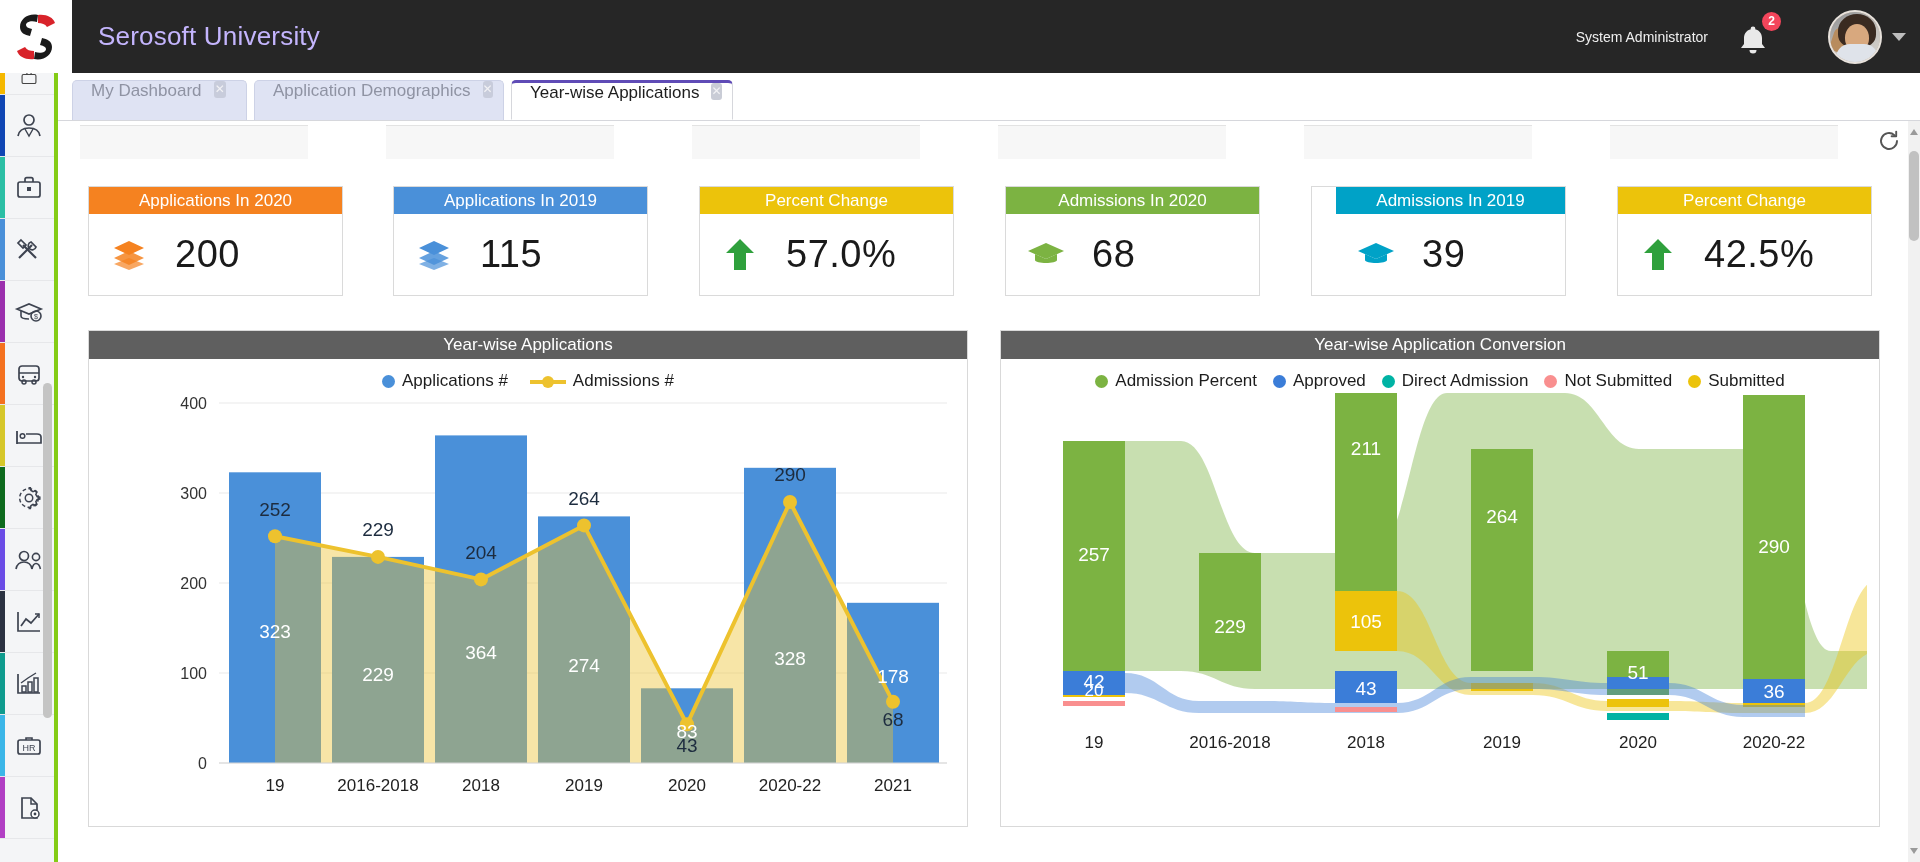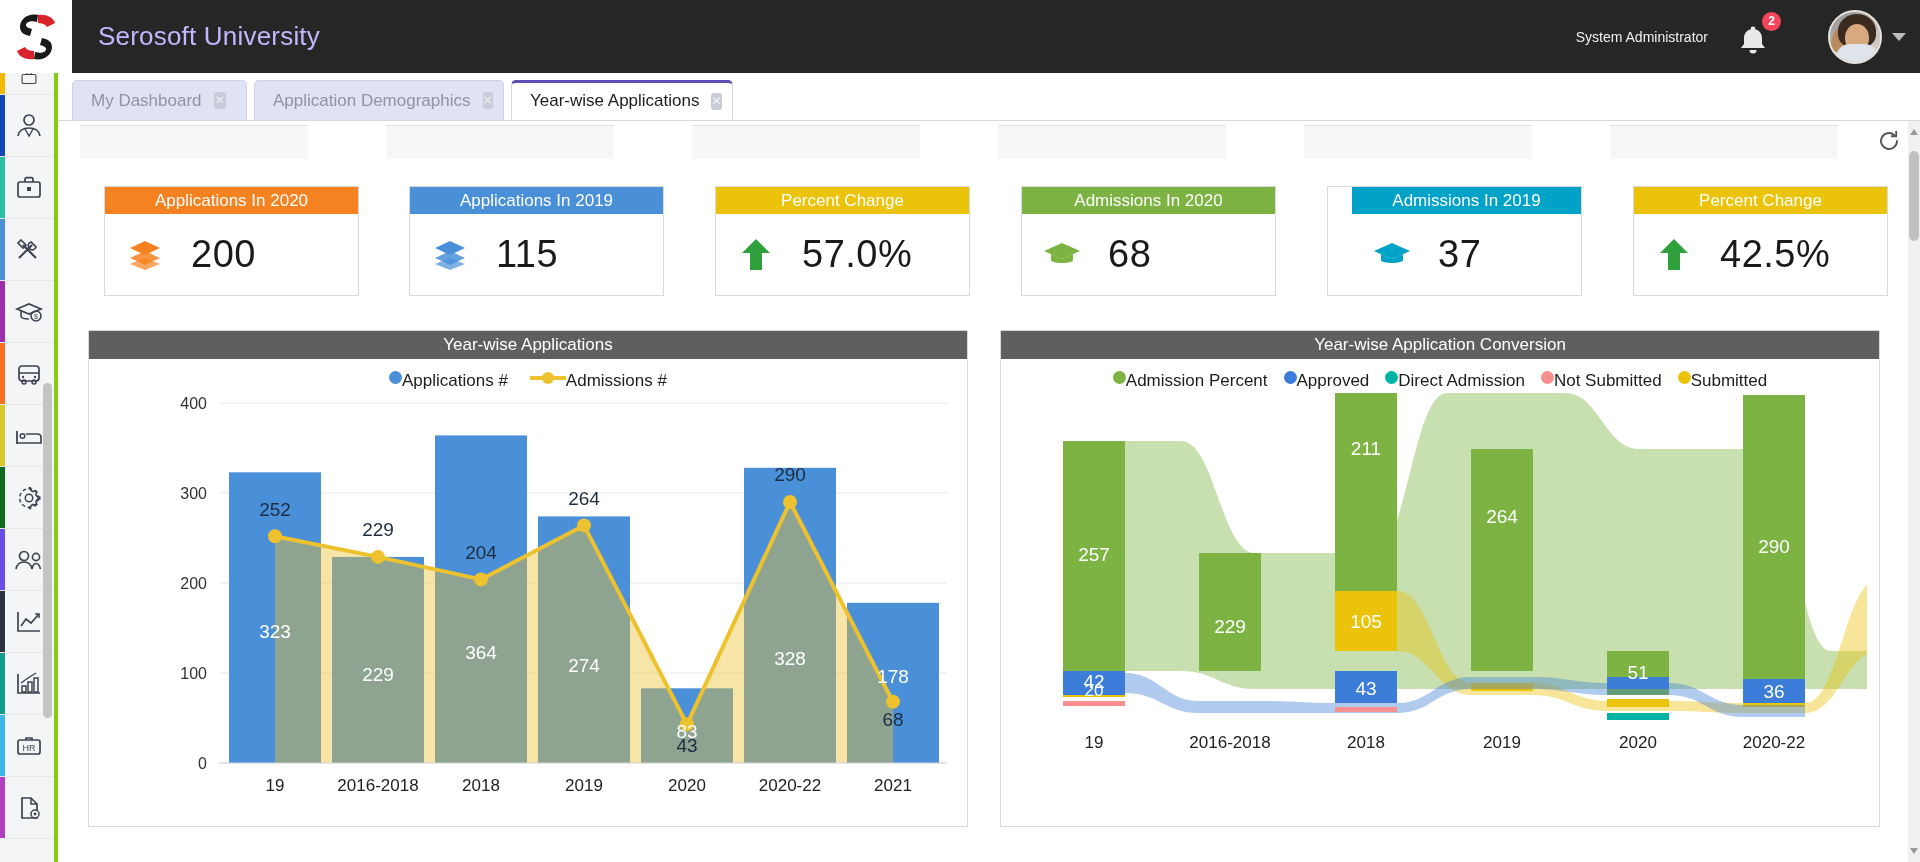--- a/index.html
+++ b/index.html
@@ -73,21 +73,21 @@
     background:#c4c4c4; border-radius:5px;
   }
 
   
   #tabstrip {
     position:absolute; top:73px; left:58px; width:1862px; height:48px;
     background:#ffffff; border-bottom:1px solid #d6d7dc;
   }
   .tab {
     position:absolute; bottom:0; height:40px;
-    display:flex; align-items:center;
+    display:flex; align-items:flex-start;
     border-top-left-radius:5px; border-top-right-radius:5px;
     padding:0 20px 0 18px;
     font-size:17px; white-space:nowrap; cursor:pointer;
   }
   .tab.inactive {
     background:#dfe3f3; color:#8f93a3; border:1px solid #cdd2e6; border-bottom:none;
   }
   .tab.active {
     background:#ffffff; color:#1d1d1d;
     border:1px solid #d6d7dc; border-top:3px solid #5f4bb6; border-bottom:1px solid #ffffff;
@@ -126,21 +126,21 @@
   }
   #right-scroll .arrow-up, #right-scroll .arrow-dn {
     position:absolute; left:0; width:12px; height:14px;
   }
   #right-scroll .arrow-up { top:4px; }
   #right-scroll .arrow-dn { bottom:4px; }
 
   
   .kpi {
     position:absolute; top:186px; width:255px; height:110px;
-    background:#ffffff; border:1px solid #dadada;margin-left:16px;
+    background:#ffffff; border:1px solid #dadada;
   }
   .kpi .kpi-head {
     height:27px; line-height:27px; text-align:center;
     color:#ffffff; font-size:17px; font-weight:normal;
   }
   .kpi .kpi-body {
     height:81px; display:flex; align-items:center; padding-left:20px; gap:26px;
     background:#ffffff;
   }
   .kpi .kpi-value { font-size:38px; color:#1a1a1a; letter-spacing:.5px; }
@@ -154,21 +154,21 @@
     height:28px; line-height:28px; background:#5f5f5f; color:#ffffff;
     text-align:center; font-size:17px;
   }
   .panel-body { position:relative; background:#ffffff; }
 
   .chart-legend {
     position:absolute; top:12px; left:0; width:100%;
     display:flex; align-items:center; justify-content:center; gap:22px;
     font-size:17px; color:#1d1d1d;
   }
-  .legend-item { display:flex; white-space:nowrap; }
+  .legend-item { display:flex; align-items:center; gap:7px; white-space:nowrap; }
   .legend-dot { width:13px; height:13px; border-radius:50%; display:inline-block; }
   .legend-line { display:inline-block; width:36px; height:13px; position:relative; }
   .legend-line::before {
     content:""; position:absolute; top:5px; left:0; width:36px; height:4px; background:#edc22e;
   }
   .legend-line::after {
     content:""; position:absolute; top:1px; left:12px; width:12px; height:12px;
     border-radius:50%; background:#edc22e;
   }
   svg text { font-family:"Liberation Sans", sans-serif; }
@@ -440,21 +440,21 @@
 
 <div class="kpi" style="left:1311px;padding-left:24px;">
   <div class="kpi-head" style="background:#00a2c7">Admissions In 2019</div>
   <div class="kpi-body">
     <span class="kpi-icon">
       <svg width="38" height="32" viewBox="0 0 38 32">
         <polygon points="19,4 37,12 19,20 1,12" fill="#00a2c7"></polygon>
         <path d="M8 15 v6 c0 4 22 4 22 0 v-6 l-11 5 z" fill="#00a2c7"></path>
       </svg>
     </span>
-    <span class="kpi-value">37</span>
+    <span class="kpi-value">39</span>
   </div>
 </div>
 
 <div class="kpi" style="left:1617px;">
   <div class="kpi-head" style="background:#ecc30b">Percent Change</div>
   <div class="kpi-body">
     <span class="kpi-icon">
       <svg width="32" height="36" viewBox="0 0 32 36">
         <polygon points="16,2 30,16 22,16 22,33 10,33 10,16 2,16" fill="#2fa03c"></polygon>
       </svg>

